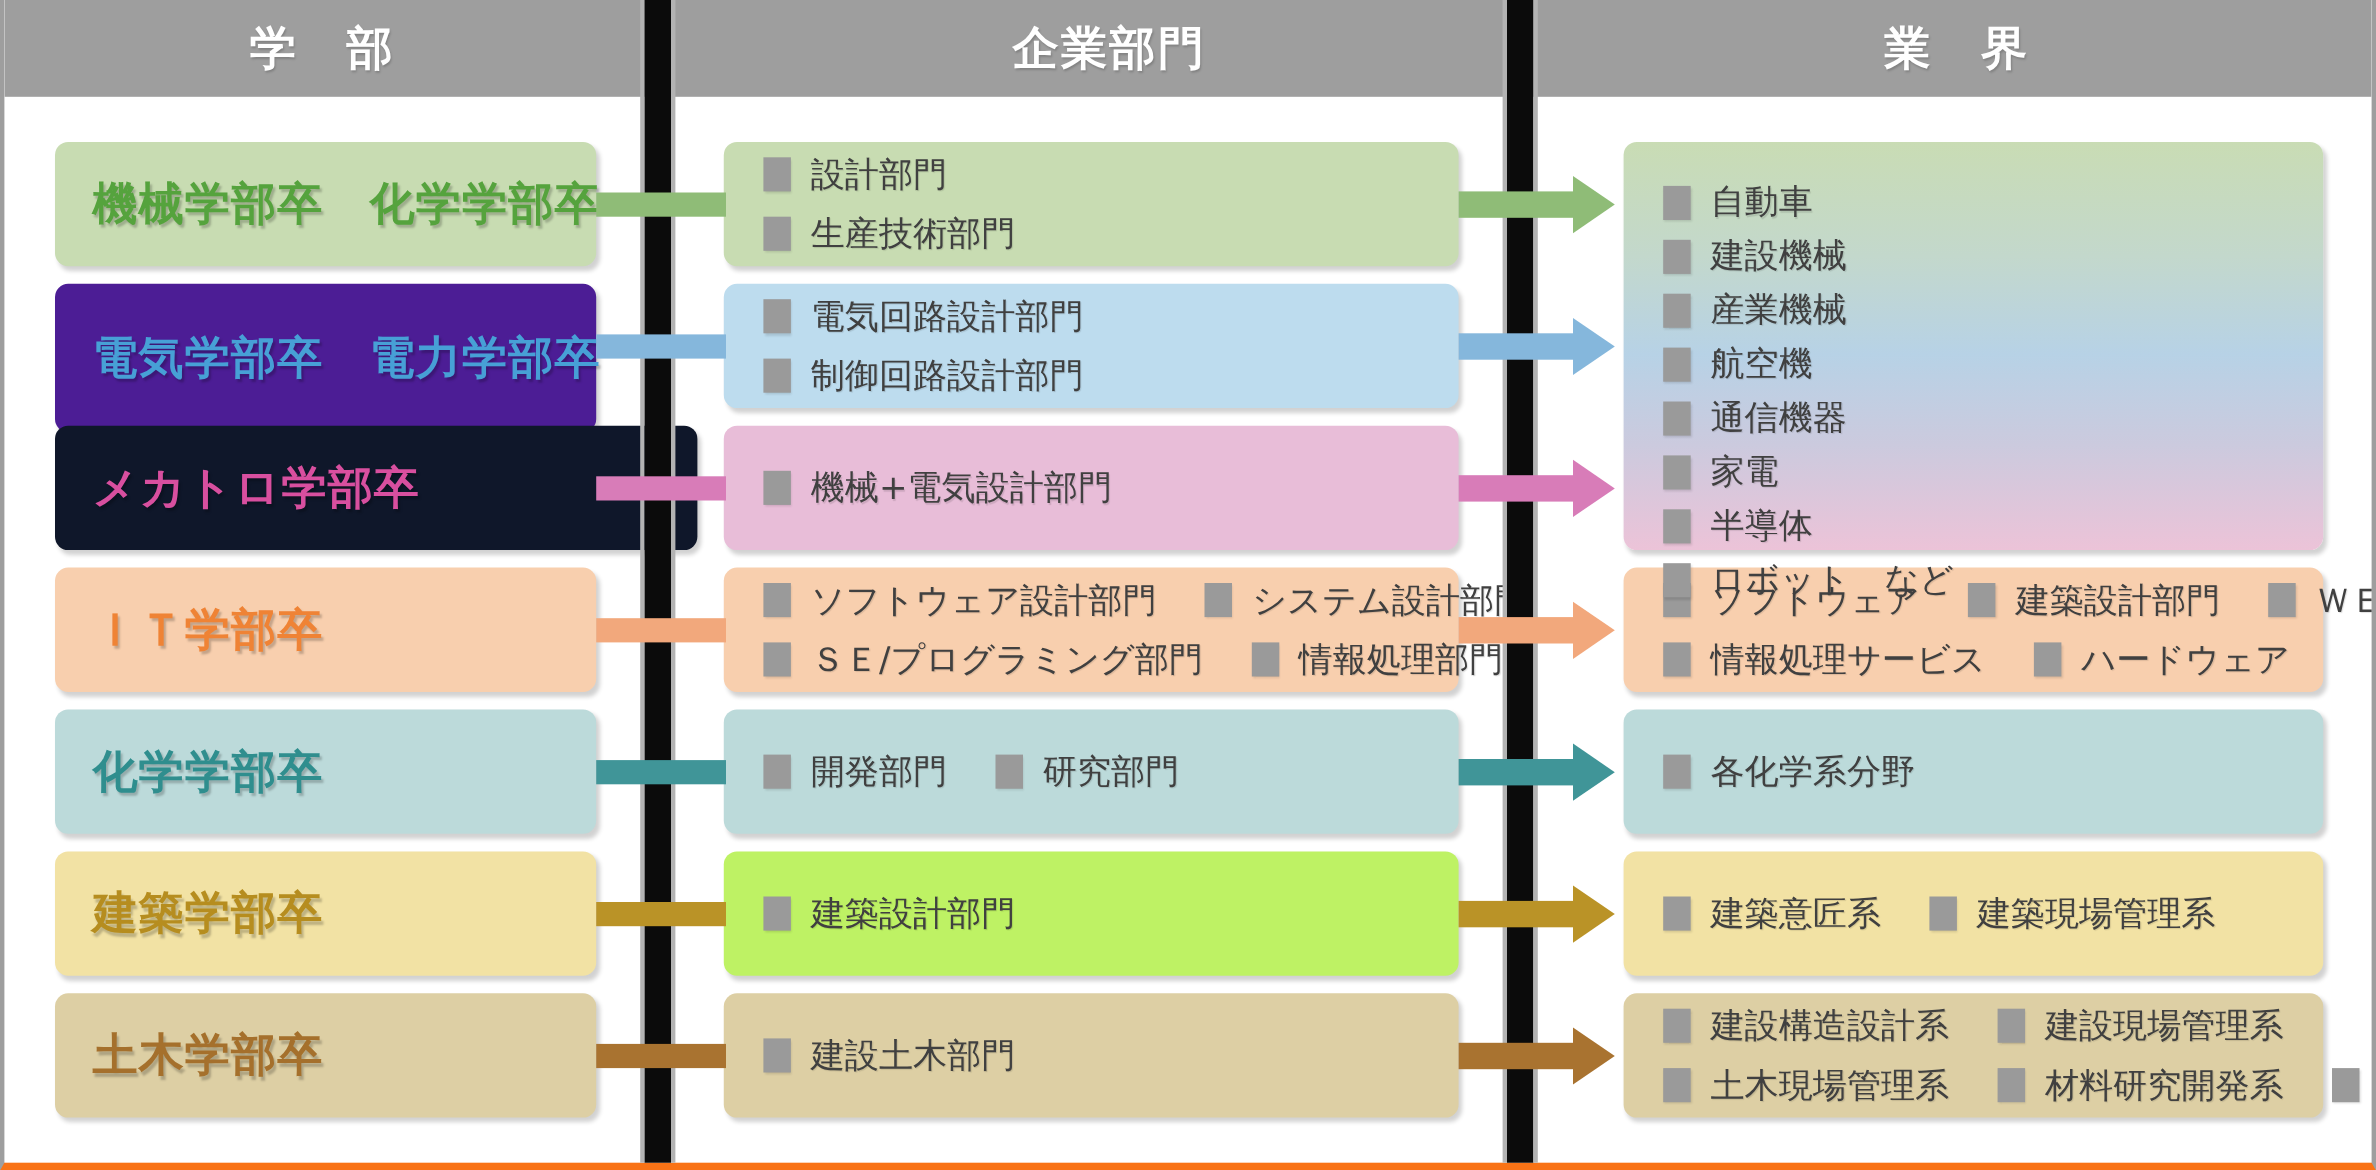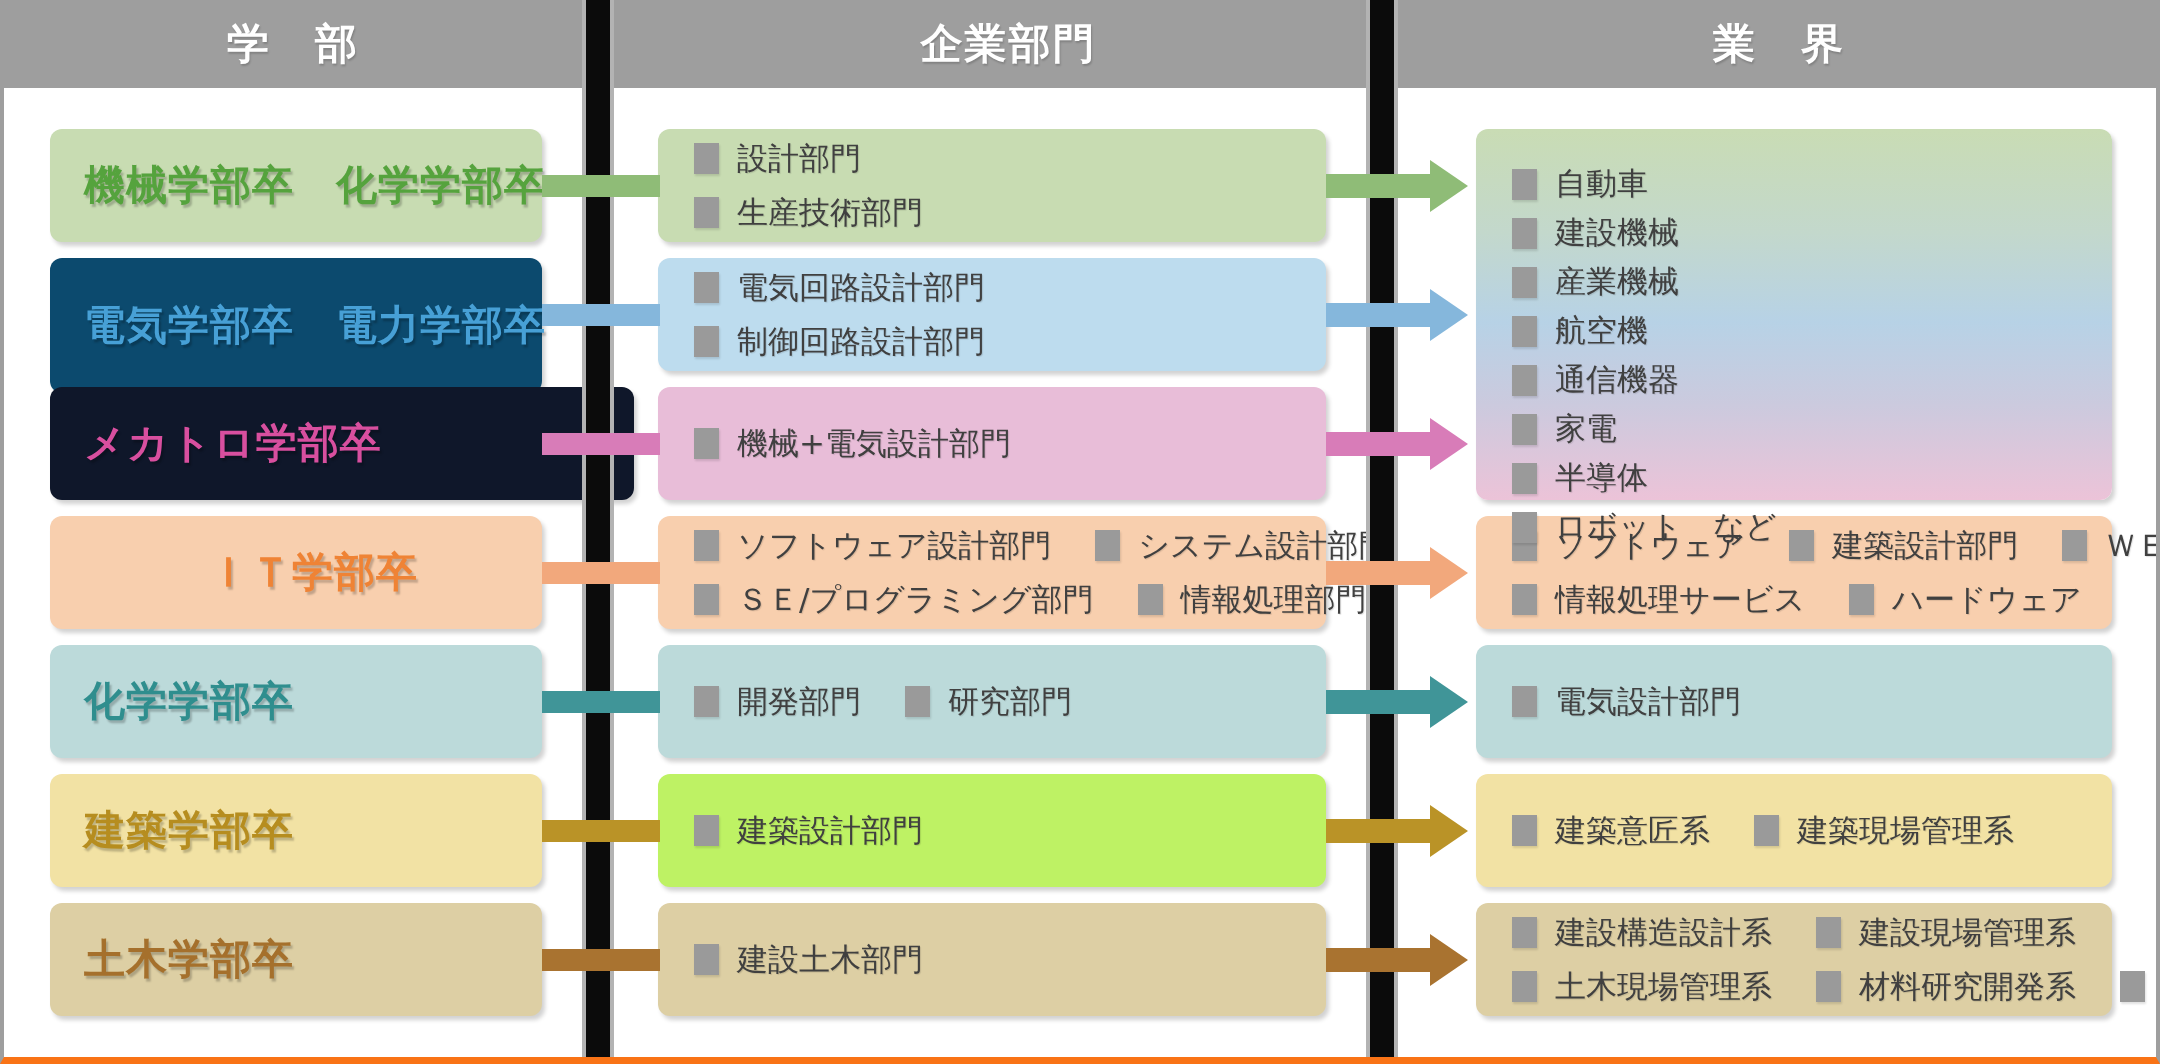--- a/index.html
+++ b/index.html
@@ -79,21 +79,21 @@
           <div class="line">
             <div class="item">
               <span class="bullet" style="background: rgb(154, 154, 154);"></span>
               <span class="item-text">生産技術部門</span>
             </div>
           </div>
         </div>
       </div>
       <div class="arrow-shaft" style="left: 1322px; top: 173.5px; width: 104px; background: rgb(143, 188, 119);"></div>
       <div class="arrow-head" style="left: 1426px; top: 159.5px; border-left: 38px solid rgb(143, 188, 119);"></div>
-      <div class="fbox" style="left: 46px; top: 258px; width: 492px; height: 135px; background: #0c4a6e;">
+      <div class="fbox" style="left: 46px; top: 258px; width: 492px; height: 135px; background: #4c1d95;">
         <div class="faculty-label" style="color: rgb(71, 160, 214);">電気学部卒　電力学部卒</div>
       </div>
       <div class="connector" style="left: 538px; top: 303.5px; width: 118px; background: rgb(133, 183, 220);"></div>
       <div class="fbox" style="left: 654px; top: 258px; width: 668px; height: 113px; background: rgb(189, 220, 238);">
         <div class="lines">
           <div class="line">
             <div class="item">
               <span class="bullet" style="background: rgb(154, 154, 154);"></span>
               <span class="item-text">電気回路設計部門</span>
             </div>
@@ -117,21 +117,21 @@
           <div class="line">
             <div class="item">
               <span class="bullet" style="background: rgb(154, 154, 154);"></span>
               <span class="item-text">機械+電気設計部門</span>
             </div>
           </div>
         </div>
       </div>
       <div class="arrow-shaft" style="left: 1322px; top: 431.5px; width: 104px; background: rgb(216, 124, 184);"></div>
       <div class="arrow-head" style="left: 1426px; top: 417.5px; border-left: 38px solid rgb(216, 124, 184);"></div>
-      <div class="fbox" style="left: 46px; top: 516px; width: 492px; height: 113px; background: rgb(248, 207, 174); justify-content: center;">
+      <div class="fbox" style="left: 46px; top: 516px; width: 492px; height: 113px; background: rgb(248, 207, 174);">
         <div class="faculty-label" style="color: rgb(239, 131, 53);">ＩＴ学部卒</div>
       </div>
       <div class="connector" style="left: 538px; top: 561.5px; width: 118px; background: rgb(242, 168, 124);"></div>
       <div class="fbox" style="left: 654px; top: 516px; width: 668px; height: 113px; background: rgb(248, 207, 174);">
         <div class="lines">
           <div class="line">
             <div class="item">
               <span class="bullet" style="background: rgb(154, 154, 154);"></span>
               <span class="item-text">ソフトウェア設計部門</span>
             </div>
@@ -200,21 +200,21 @@
           </div>
         </div>
       </div>
       <div class="arrow-shaft" style="left: 1322px; top: 689.5px; width: 104px; background: rgb(64, 149, 152);"></div>
       <div class="arrow-head" style="left: 1426px; top: 675.5px; border-left: 38px solid rgb(64, 149, 152);"></div>
       <div class="fbox" style="left: 1472px; top: 645px; width: 636px; height: 113px; background: rgb(188, 218, 218);">
         <div class="lines">
           <div class="line">
             <div class="item">
               <span class="bullet" style="background: rgb(154, 154, 154);"></span>
-              <span class="item-text">電気設計部門</span>
+              <span class="item-text">各化学系分野</span>
             </div>
           </div>
         </div>
       </div>
       <div class="fbox" style="left: 46px; top: 774px; width: 492px; height: 113px; background: rgb(242, 226, 164);">
         <div class="faculty-label" style="color: rgb(182, 141, 31);">建築学部卒</div>
       </div>
       <div class="connector" style="left: 538px; top: 819.5px; width: 118px; background: rgb(186, 147, 39);"></div>
       <div class="fbox" style="left: 654px; top: 774px; width: 668px; height: 113px; background: #bef264;">
         <div class="lines">

